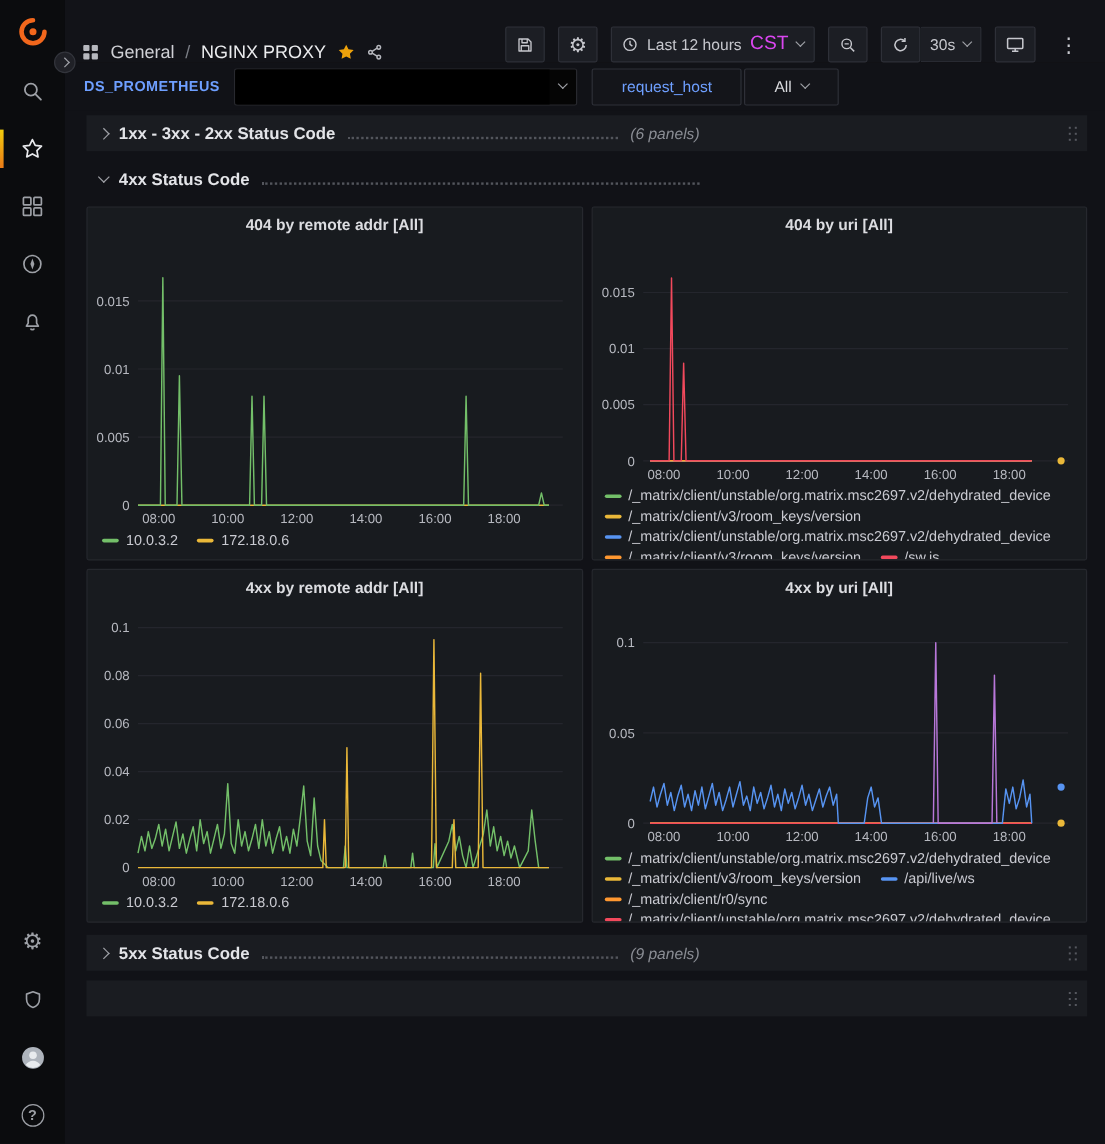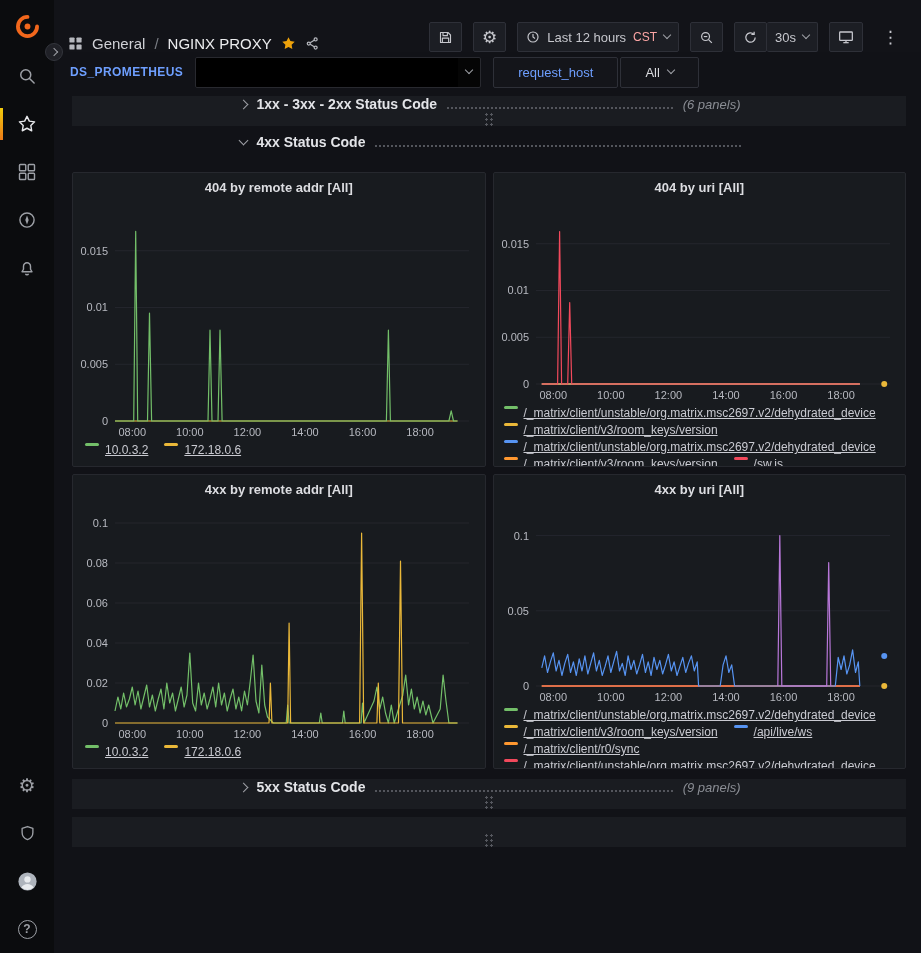--- a/index.html
+++ b/index.html
@@ -30,51 +30,51 @@
   .topbar { position:fixed; left:54px; top:0; width:867px; height:52px; background:#121318; display:flex; align-items:flex-end; padding:0 14px; z-index:4; }
   .crumbs { display:flex; align-items:center; gap:9px; font-size:15px; }
   .crumb-section { color:#cfd0d5; }
   .crumb-sep { color:#7b7e85; }
   .crumb-title { color:#ecedef; font-weight:500; }
   .top-actions { margin-left:auto; display:flex; align-items:center; gap:11px; }
   .hbtn { height:30px; min-width:30px; display:flex; align-items:center; justify-content:center; gap:7px; background:#1c1e24; border:1px solid #2e3038; border-radius:2px; color:#c6c7cd; font-size:13px; padding:0 8px; cursor:pointer; white-space:nowrap; }
   .hbtn.plain { background:transparent; border:none; }
   .grp { display:flex; }
   .grp .hbtn + .hbtn { border-left:none; }
-  .tz { color:#fca5a5; font-size:12px; }
+  .tz { color:#d946ef; font-size:16px; }
   .glyph { font-size:17px; line-height:1; color:#c6c7cd; }
   
   .subnav { position:fixed; left:54px; top:52px; width:867px; height:40px; display:flex; align-items:center; gap:12px; padding:0 16px; background:#111217; z-index:3; }
   .ds-label { color:#6e9fff; font-size:12px; font-weight:700; letter-spacing:.4px; cursor:pointer; }
   .var-select { width:286px; height:31px; background:#050505; border:1px solid #28292f; border-radius:2px; display:flex; align-items:center; cursor:pointer; }
   .var-select .val { flex:1; height:100%; background:#000; border-radius:2px 0 0 2px; }
   .var-select .caret { width:22px; display:flex; justify-content:center; }
   .var-box { height:31px; border:1px solid #2e3038; border-radius:2px; display:flex; align-items:center; padding:0 24px; font-size:13px; cursor:pointer; background:#14151a; }
   .var-box.label { color:#6e9fff; }
   .var-box.value { color:#d9dade; gap:8px; margin-left:2px; }
   
   .main { position:fixed; left:54px; top:92px; width:867px; height:861px; padding:4px 15px 0 18px; overflow:hidden; }
-  .row-strip { height:30px; margin-bottom:8px; background:#1a1c21; display:flex; align-items:center; padding:0 8px 0 6px;flex-direction:column; }
+  .row-strip { height:30px; margin-bottom:8px; background:#1a1c21; display:flex; align-items:center; padding:0 8px 0 6px; }
   .row-strip.plain { background:transparent; }
   .row-left { display:flex; align-items:center; width:505px; }
   .row-chev { width:16px; display:flex; justify-content:center; margin-right:5px; }
   .row-title { font-weight:700; font-size:14px; color:#e3e4e8; margin-right:10px; white-space:nowrap; }
   .leader { flex:1; height:0; border-bottom:2px dotted #53555c; align-self:center; margin-top:7px; }
   .row-count { margin-left:10px; color:#8a8d94; font-style:italic; font-size:13px; white-space:nowrap; }
   .row-fill { flex:1; }
   .drag { width:9px; height:14px; background-image:radial-gradient(#55575e 1.1px, transparent 1.3px); background-size:5px 5px; cursor:grab; }
   
   .grid2 { display:grid; grid-template-columns:1fr 1fr; gap:7px; margin:2px 0 10px; }
   .panel { height:295px; background:#181b1f; border:1px solid #26282e; border-radius:2px; display:flex; flex-direction:column; overflow:hidden; }
   .panel-title { height:28px; flex:0 0 auto; display:flex; align-items:center; justify-content:center; font-size:13px; font-weight:600; color:#dcdde1; cursor:pointer; }
   .chart { flex:1; position:relative; min-height:0; }
   .chart svg { position:absolute; left:0; top:0; }
   .legend { flex:0 0 auto; display:flex; flex-wrap:wrap; column-gap:16px; row-gap:2px; padding:2px 8px 8px 12px; font-size:12px; color:#c9cad1; overflow:hidden; }
   .legend.multi { max-height:62px; padding-left:10px; padding-bottom:4px; }
-  .lg-item { display:flex; align-items:flex-start; gap:6px; white-space:nowrap; line-height:15px; cursor:pointer;text-decoration:underline; }
+  .lg-item { display:flex; align-items:center; gap:6px; white-space:nowrap; line-height:15px; cursor:pointer; }
   .lg-mark { width:14px; height:3px; border-radius:2px; flex:0 0 auto; }
 </style>
 </head>
 <body>
 
 <aside class="sidebar">
   <div class="side-logo">
     <svg width="27" height="27" viewBox="0 0 24 24" fill="none">
       <path d="M20.5 12a8.5 8.5 0 1 1-8.5-8.5" stroke="#f2671c" stroke-width="3.4" stroke-linecap="round"></path>
       <circle cx="12" cy="12" r="2.6" fill="#f2671c"></circle>

